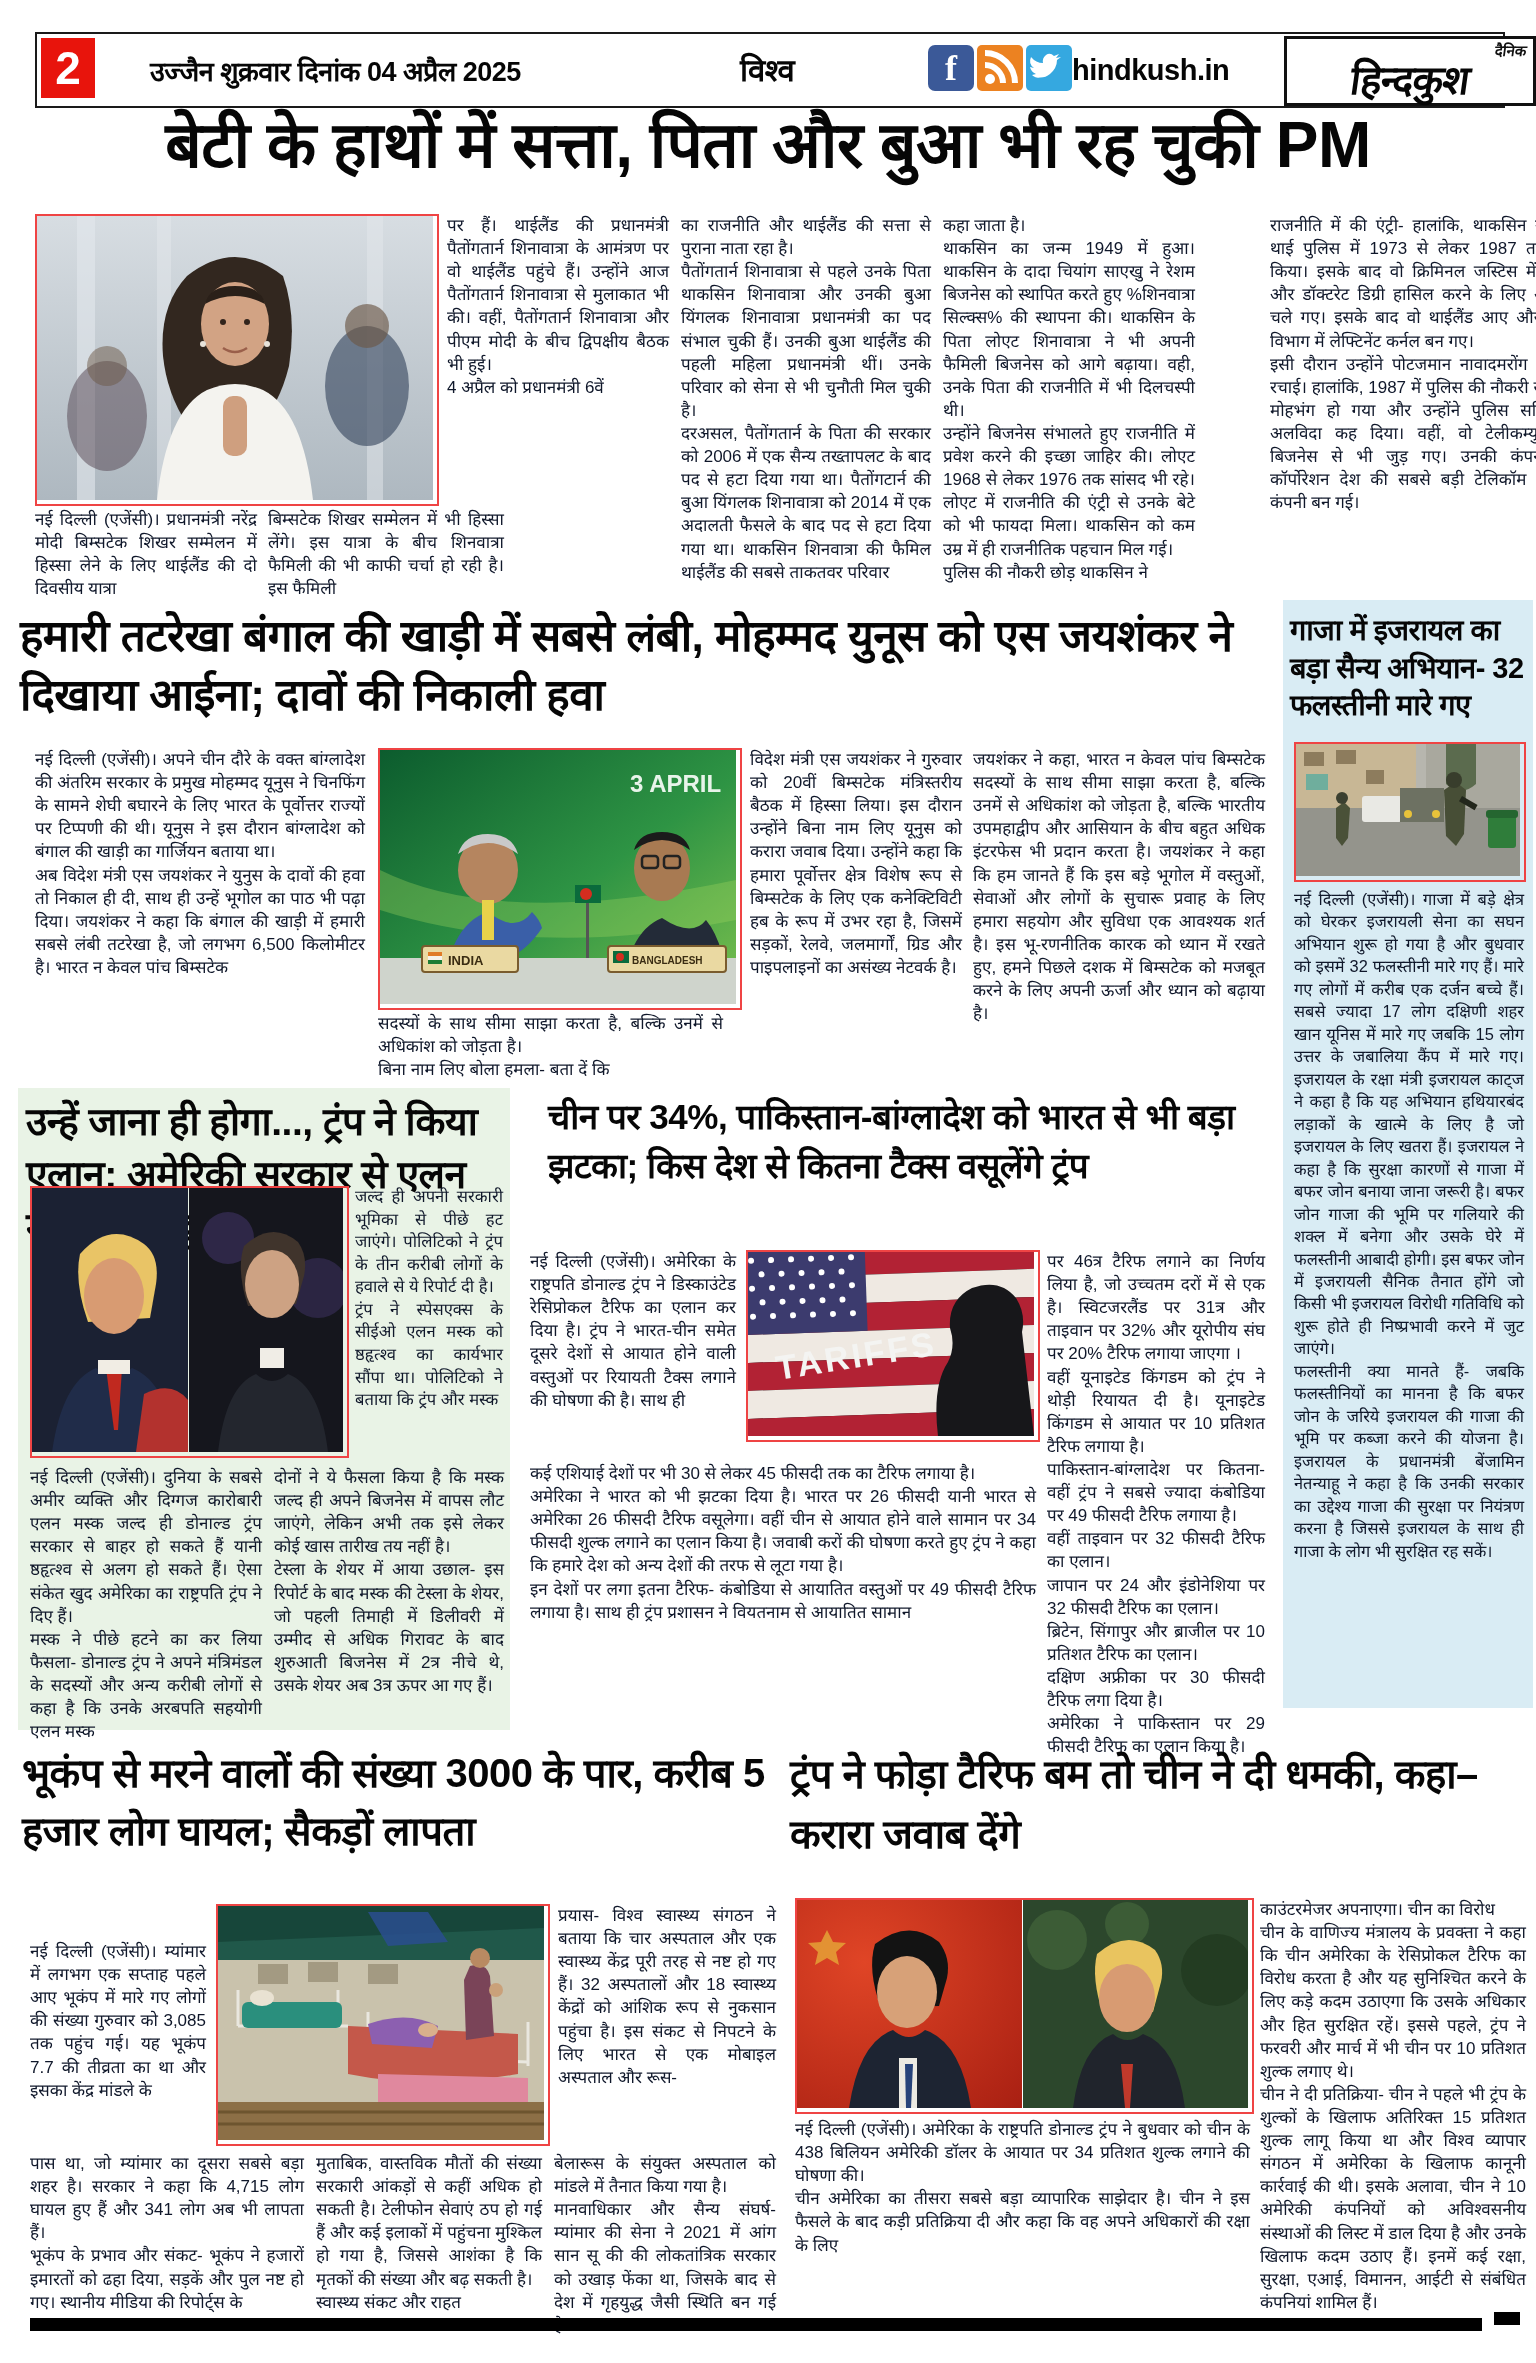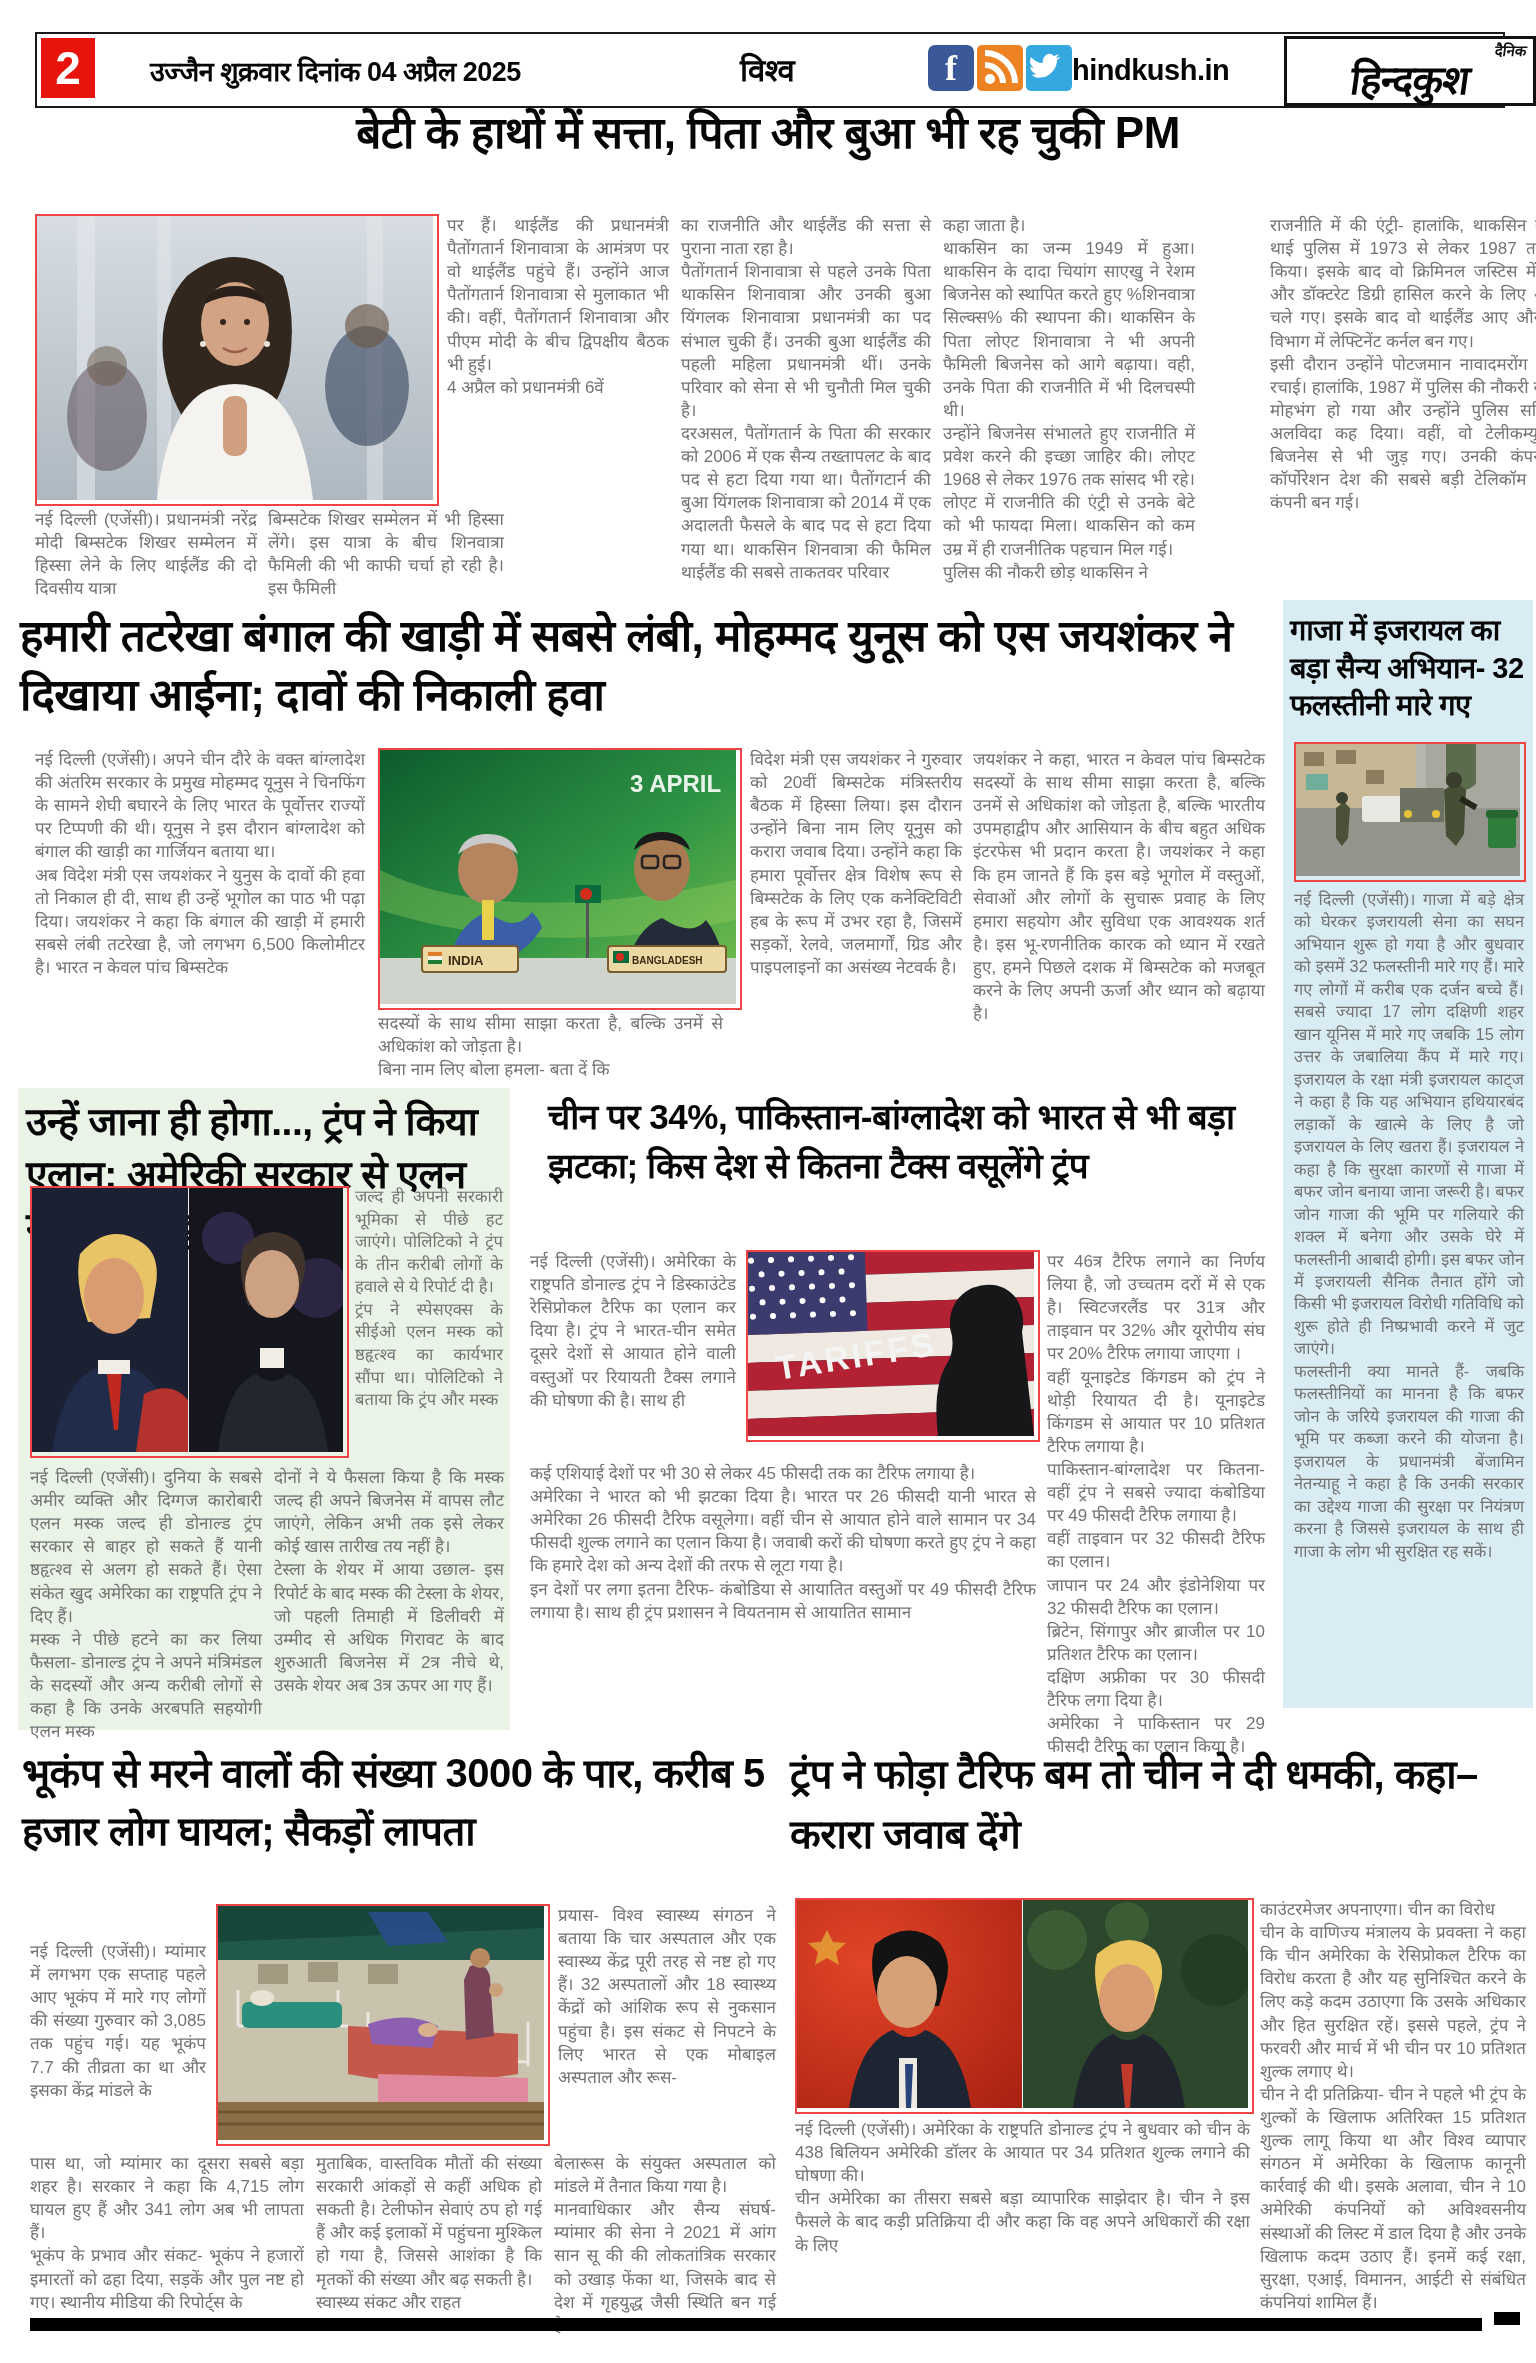--- a/index.html
+++ b/index.html
@@ -4,21 +4,21 @@
 <style>
   html,body{margin:0;padding:0;}
   body{
     width:1536px;height:2363px;position:relative;background:#ffffff;
     font-family:"Liberation Sans","DejaVu Sans",sans-serif;color:#111;
     overflow:hidden;
   }
   .abs{position:absolute;}
   .body-text{
     font-size:17px;line-height:1.36;text-align:justify;
-    white-space:pre-line;color:#737373;
+    white-space:pre-line;color:#0f172a;
   }
   .small-text{font-size:16px;line-height:1.35;}
   .headline{font-weight:800;color:#060606;letter-spacing:-0.5px;}
   .center{text-align:left;}
   .panel-green{background:#e9f3e6;}
   .panel-blue{background:#d9ecf4;}
   .photo-frame{border:2px solid #ef4444;}
   .icon-sq{width:46px;height:46px;display:inline-block;vertical-align:middle;}
   .black-rule{background:#000;}
 </style>
@@ -46,21 +46,21 @@
       <path d="M10 32 q8 2 14 -3 q7 -6 7 -14 l4 -3 l-5 1 l3 -4 l-5 2 q-4 -4 -8 -1 q-4 3 -3 8 q-7 0 -12 -6 q-3 7 3 11 l-4 -1 q1 5 6 7 l-4 1 q3 3 8 3 z" fill="#fff"></path>
     </svg></span>
 </div>
 <div class="abs headline" style="left:1072px;top:54px;font-size:29px;">hindkush.in</div>
 
 <div class="abs" style="left:1284px;top:36px;width:246px;height:64px;border:3px solid #111;background:#fff;">
   <div class="abs" style="right:6px;top:1px;font-size:15px;font-weight:800;transform:skewX(-8deg);">दैनिक</div>
   <div class="abs headline" style="left:0;right:0;top:12px;text-align:center;font-size:40px;font-weight:900;transform:skewX(-8deg);letter-spacing:-1px;">हिन्दकुश</div>
 </div>
 
-<div class="abs headline" style="left:18px;top:104px;width:1500px;font-size:44px;line-height:1.3;white-space:nowrap;text-align:center;">बेटी के हाथों में सत्ता, पिता और बुआ भी रह चुकी PM</div>
+<div class="abs headline" style="left:18px;top:104px;width:1500px;font-size:64px;line-height:1.3;white-space:nowrap;text-align:center;">बेटी के हाथों में सत्ता, पिता और बुआ भी रह चुकी PM</div>
 
 <div class="abs photo-frame" style="left:35px;top:214px;width:400px;height:288px;">
   <svg width="396" height="284" viewBox="0 0 396 284">
     <defs>
       <linearGradient id="bg1" x1="0" y1="0" x2="0" y2="1">
         <stop offset="0" stop-color="#d7dde2"></stop>
           <stop offset="1" stop-color="#aeb8c0"></stop>
       </linearGradient>
     </defs>
     <rect width="396" height="284" fill="url(#bg1)"></rect>

